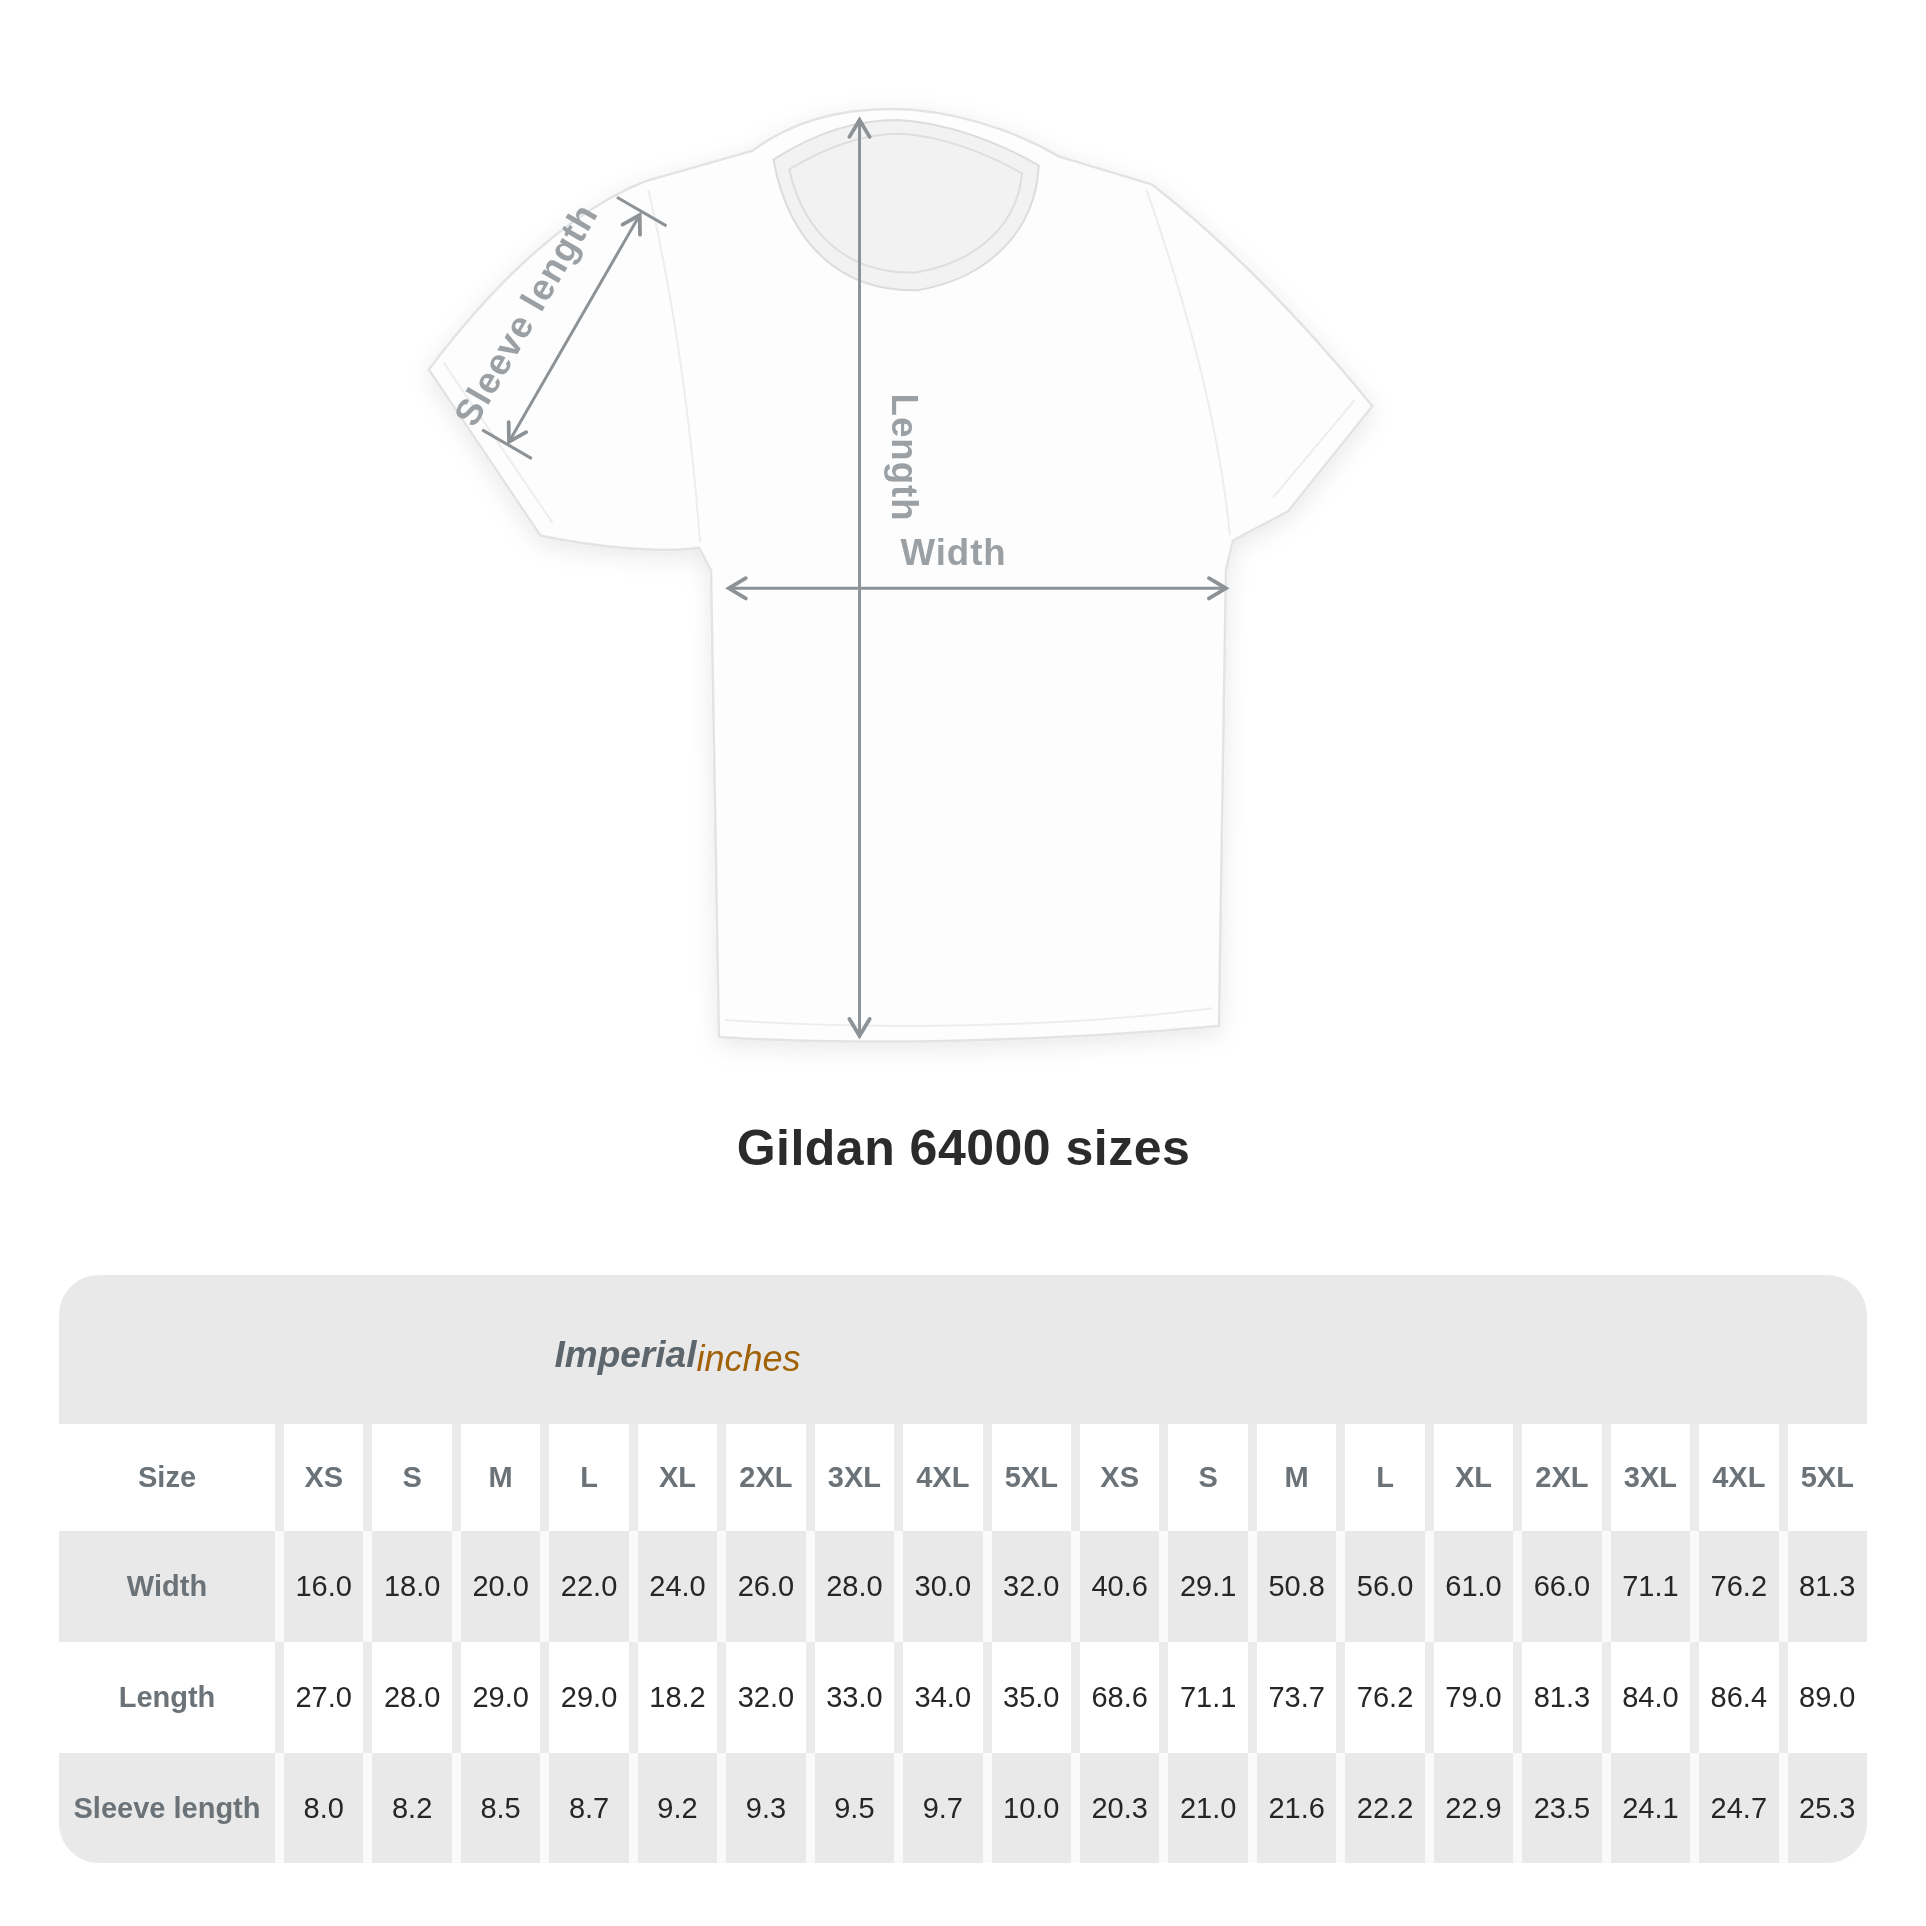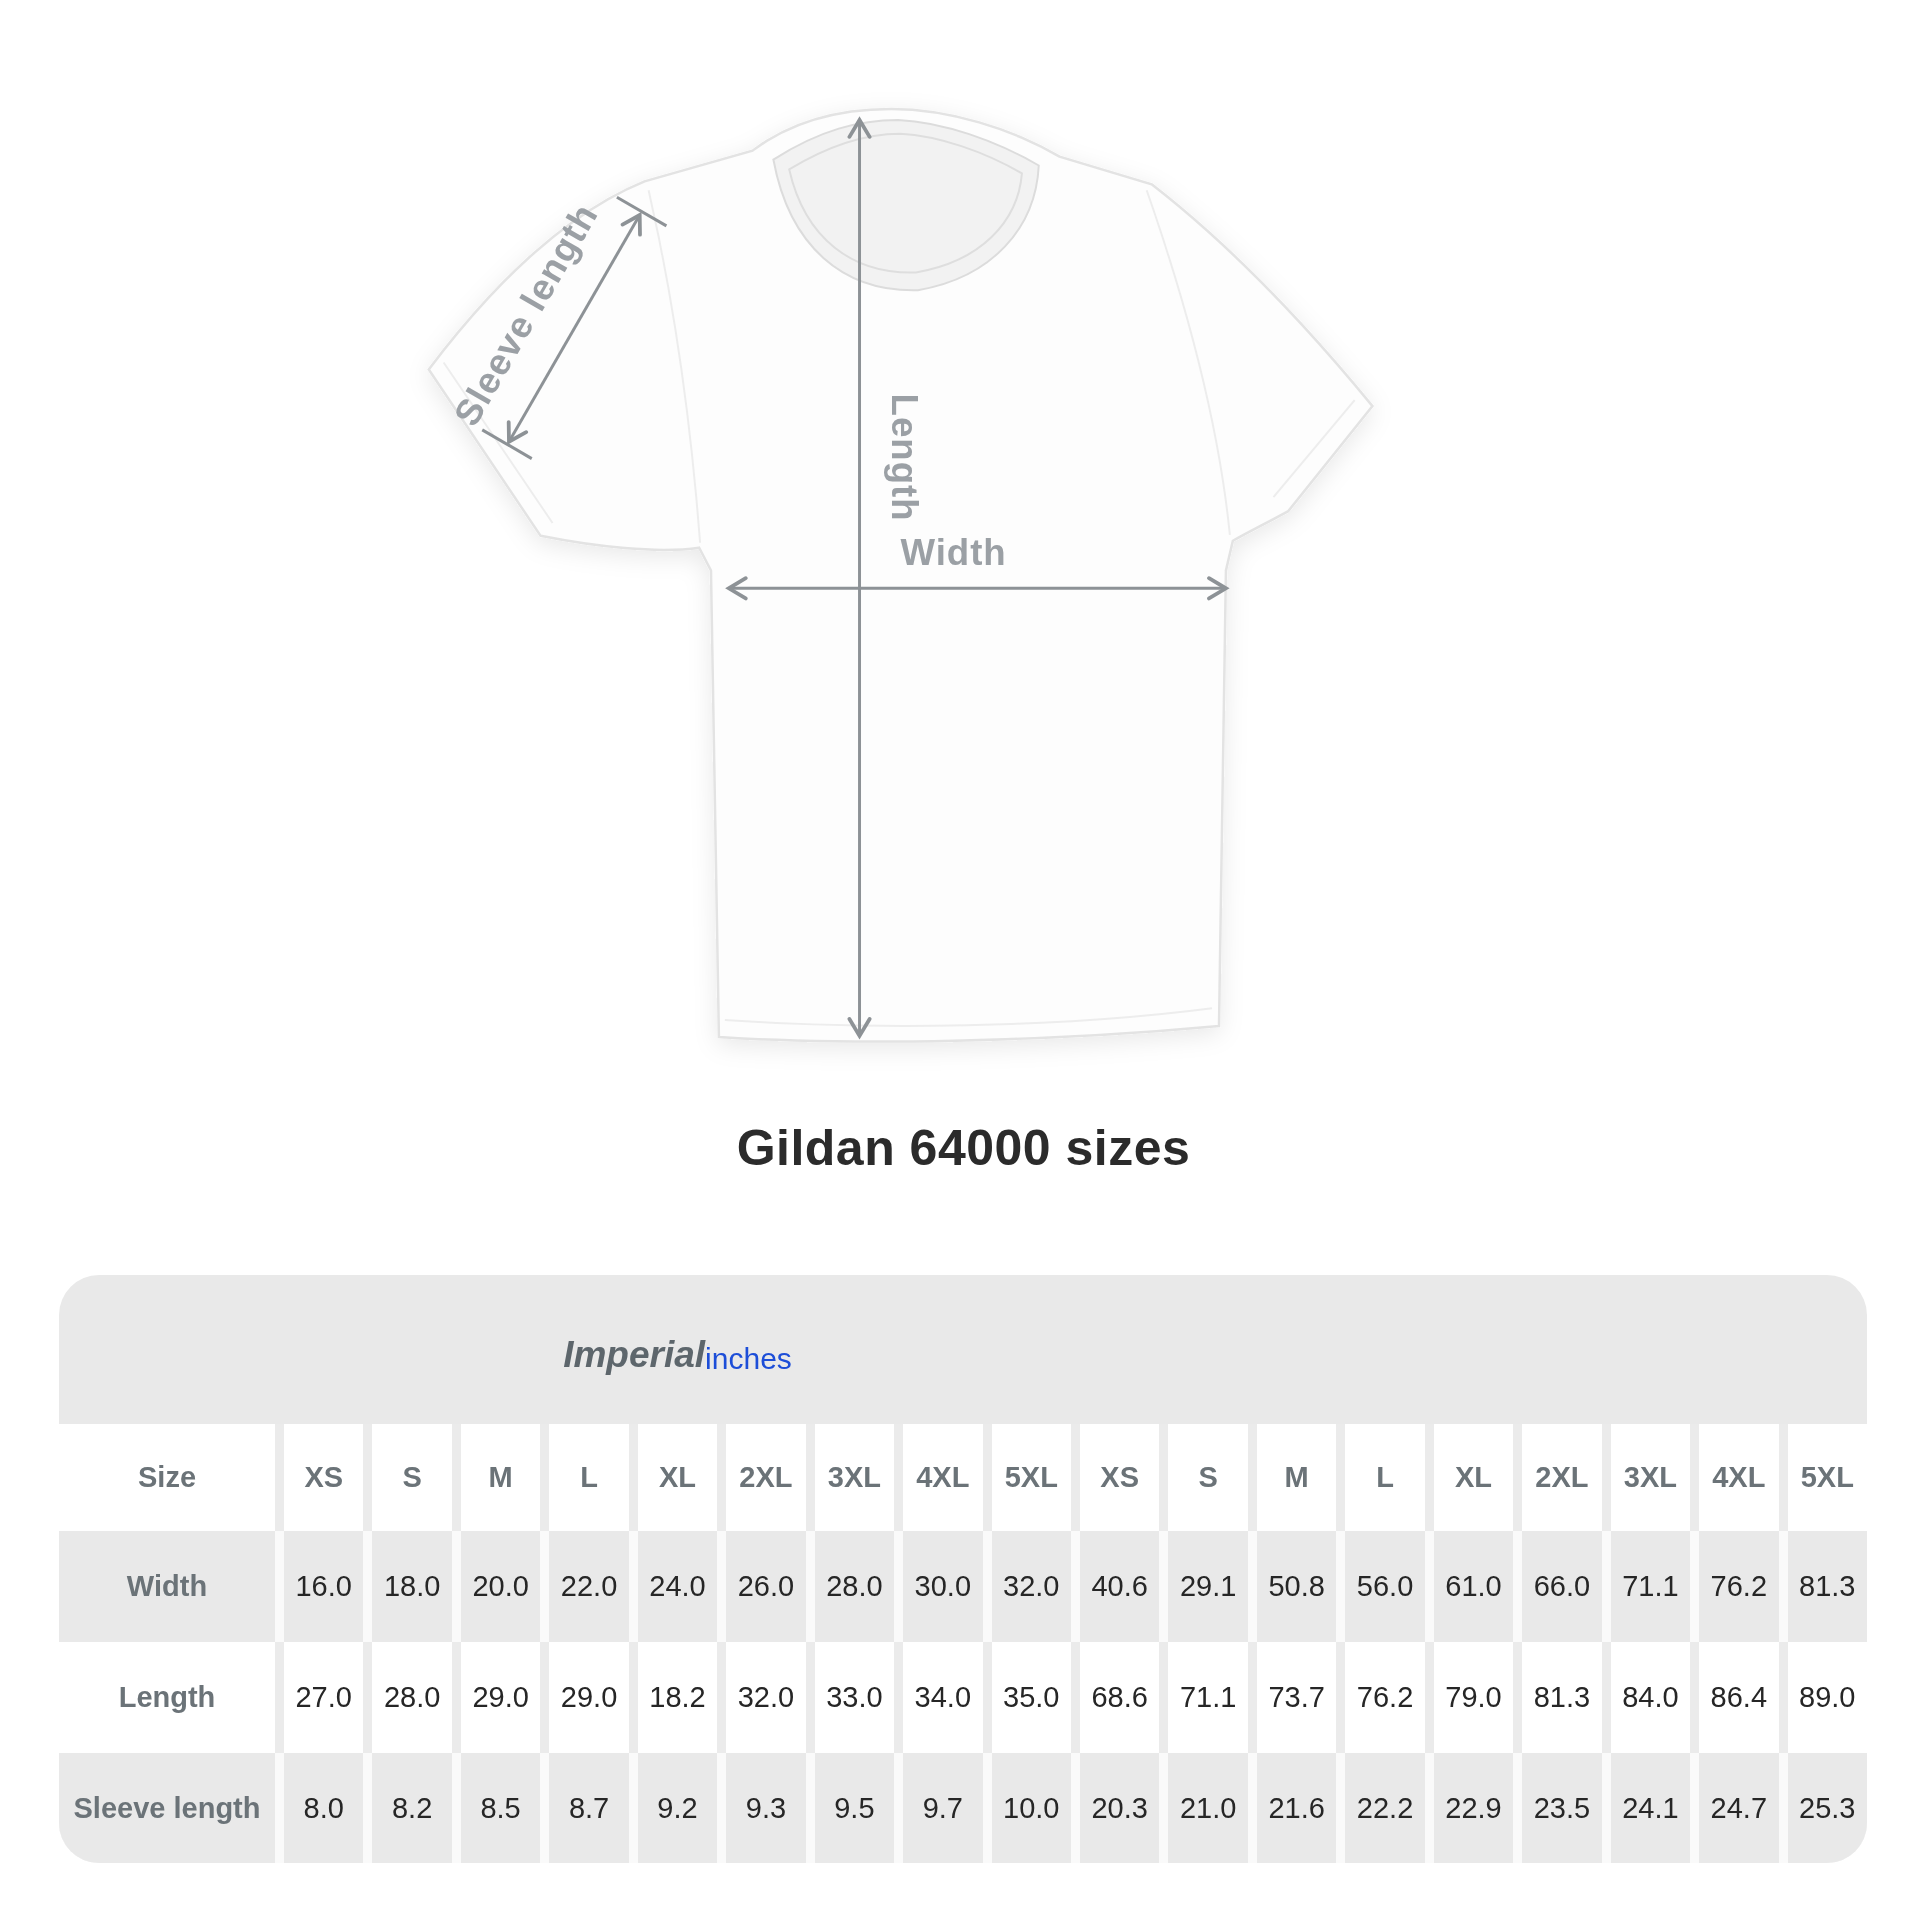--- a/index.html
+++ b/index.html
@@ -16,21 +16,21 @@
   .subtitle{position:absolute;left:0;top:1186px;width:100%;margin:0;text-align:center;
          font-size:28px;font-style:italic;color:#4c4c4c;}
 
   
   .size-table{position:absolute;left:59px;top:1275px;width:1808px;height:588px;
          background:#e9e9e9;border-radius:40px;overflow:hidden;
          display:flex;flex-direction:column;}
   .unit-row{display:grid;grid-template-columns:216px 1fr 1fr;column-gap:9px;height:149px;flex:0 0 auto;}
   .unit{display:flex;flex-direction:row;align-items:center;justify-content:center;padding-top:10px;}
   .unit-name{font-size:37px;font-weight:700;font-style:italic;color:#5d666c;}
-  .unit-sub{font-size:30px;color:#1d4ed8;margin-top:8px;}
+  .unit-sub{font-size:36px;font-style:italic;color:#a16207;margin-top:8px;}
 
   .trow{display:grid;grid-template-columns:216px repeat(18,1fr);column-gap:9px;flex:0 0 auto;}
   .trow.size-row{height:107px;background:#ebebeb;}   
   .trow.plain{height:111px;background:#ebebeb;}
   .trow.band{height:111px;background:#fafafa;}       
   .trow.size-row .cell,.trow.plain .cell{background:#ffffff;}
   .trow.band .cell{background:#e9e9e9;}
   .cell{display:flex;align-items:center;justify-content:center;
         font-size:29px;color:#262626;}
   .cell.hdr{font-weight:700;color:#6b7378;}

